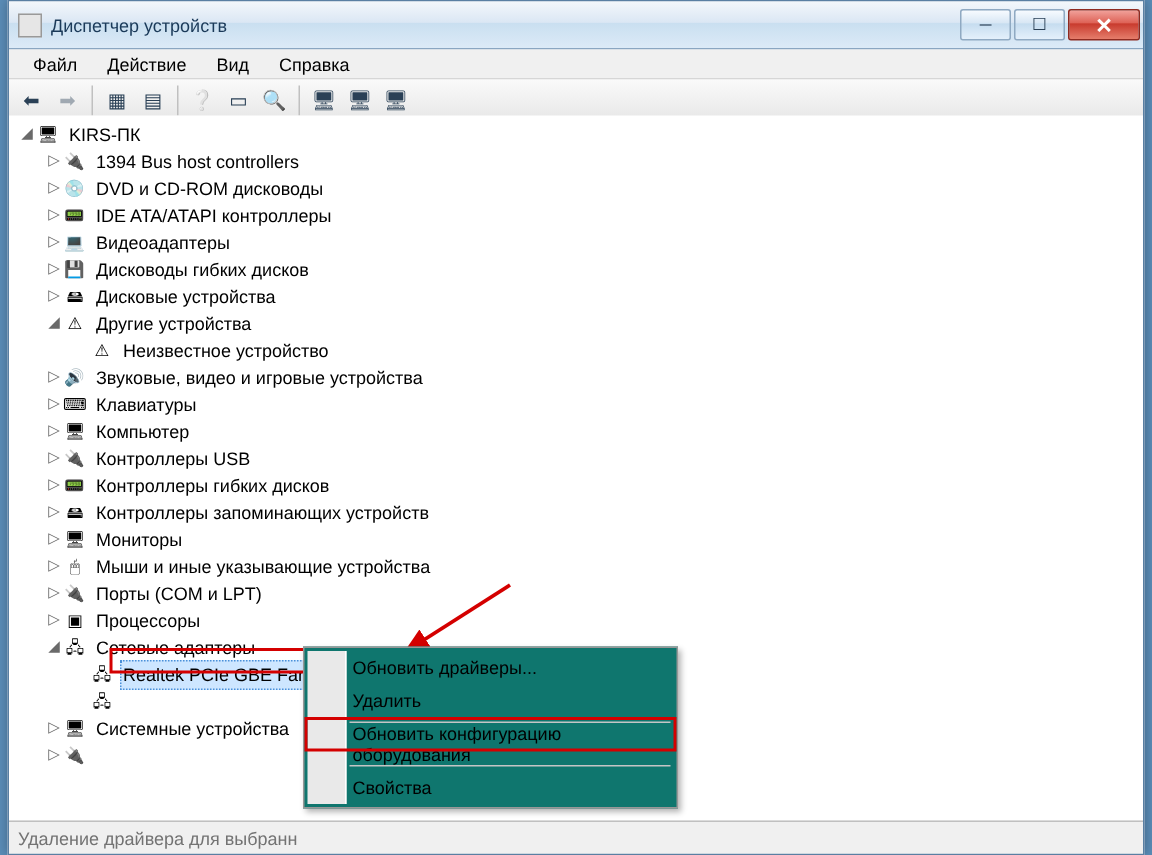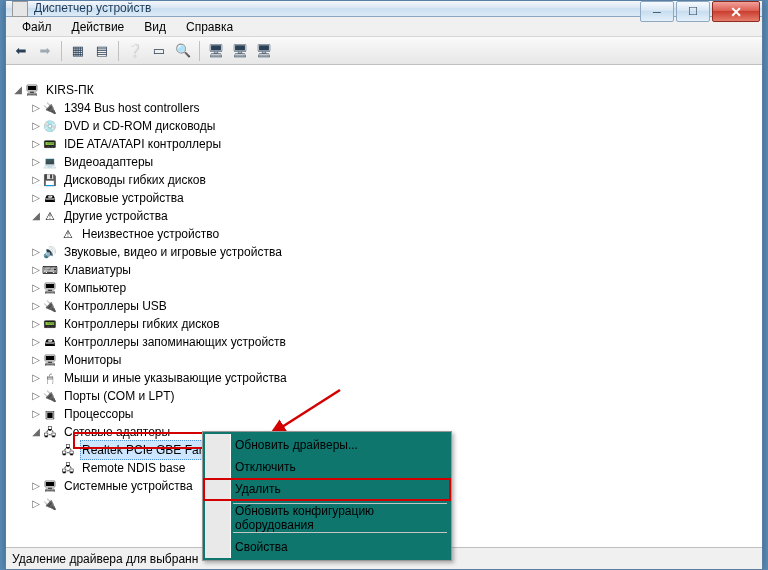--- a/index.html
+++ b/index.html
@@ -1,37 +1,37 @@
 <!DOCTYPE html>
 <html><head>
 <meta charset="utf-8">
 <style>
 *{margin:0;padding:0;box-sizing:border-box;font-family:"Segoe UI",Tahoma,sans-serif;font-size:12px;-webkit-user-select:none;user-select:none}
 body{background:#5b8db8;width:768px;height:570px;overflow:hidden;position:relative}
 .win{position:absolute;left:5px;top:0;width:758px;height:570px;background:#fff;border:1px solid #5a7fa2;box-shadow:0 0 8px rgba(0,0,0,.3)}
-.titlebar{height:16px;background:linear-gradient(#f3f7fb,#dbe7f4 45%,#c9dff0 46%,#dceaf7);display:flex;padding-left:6px;border-bottom:1px solid #8aa6c1}
+.titlebar{height:32px;background:linear-gradient(#f3f7fb,#dbe7f4 45%,#c9dff0 46%,#dceaf7);display:flex;align-items:center;padding-left:6px;border-bottom:1px solid #8aa6c1}
 .titlebar .icon{width:16px;height:16px;background:#e6e6e6;border:1px solid #999;margin-right:6px}
 .titlebar .title{color:#1b3a59}
 .winbtns{margin-left:auto;display:flex}
 .winbtn{width:34px;height:21px;margin-right:2px;border:1px solid #8fa9c2;border-radius:2px;background:linear-gradient(#f7fbff,#d7e6f4 45%,#c5dcef 46%,#e4f0fb);display:flex;align-items:center;justify-content:center;font-size:11px;color:#2a4056}
 .winbtn.close{width:48px;background:linear-gradient(#f1a19a,#dd6054 45%,#c83a2d 46%,#e57d6b);color:#fff;border-color:#8f2a20;font-size:14px;font-weight:bold}
 .menubar{height:20px;background:#f0f0f0;display:flex;align-items:flex-end;padding-left:6px;border-bottom:1px solid #d6d6d6}
 .menuitem{padding:2px 10px}
 .toolbar{height:28px;background:linear-gradient(#fafafa,#e7e7e7);display:flex;align-items:center;padding-left:4px;border-bottom:1px solid #c0c0c0;gap:2px}
 .tbtn{width:22px;height:22px;border:1px solid transparent;display:flex;align-items:center;justify-content:center;font-size:13px;color:#2a4056}
 .tbdiv{width:1px;height:20px;background:#c0c0c0;margin:0 3px}
 .content{position:absolute;top:76px;left:0;right:0;bottom:22px;background:#fff;overflow:hidden;padding:4px 0}
 .tree{font-size:12px;line-height:18px}
 .row{display:flex;align-items:center;height:18px;white-space:nowrap}
 .row .sp{display:inline-block}
 .tw{width:12px;text-align:center;color:#6a6a6a;font-size:10px}
 .nic{width:16px;height:15px;margin-right:4px;display:inline-flex;align-items:center;justify-content:center;font-size:11px}
 .lbl{padding:0 2px}
 .row.sel .lbl{background:#cde6ff;border:1px dotted #4a90d9;padding:0 1px}
-.statusbar{position:absolute;bottom:0;left:0;right:0;height:22px;background:#f0f0f0;border-top:1px solid #c0c0c0;display:flex;align-items:center;padding-left:6px;color:#000000}
+.statusbar{position:absolute;bottom:0;left:0;right:0;height:22px;background:#f0f0f0;border-top:1px solid #c0c0c0;display:flex;align-items:center;padding-left:6px;color:#737373}
 .ctxmenu{position:absolute;left:202px;top:431px;width:250px;background:#0f766e;border:1px solid #979797;box-shadow:2px 2px 4px rgba(0,0,0,.3);padding:2px}
 .ctxitem{height:22px;display:flex;align-items:center;padding-left:30px;position:relative}
 .ctxsep{height:1px;background:#c5c5c5;margin:3px 2px 3px 28px}
 .ctxgutter{position:absolute;left:2px;top:2px;bottom:2px;width:26px;background:#e9e9e9;border-right:1px solid #fff}
 .redbox{position:absolute;border:2px solid #d40000;pointer-events:none}
 .arrow{position:absolute;pointer-events:none}
 svg{display:block}
 </style>
 </head>
 <body>
@@ -195,21 +195,20 @@
         <div class="row sel">
           <span class="sp" style="width:42px"></span>
           <span class="tw"></span>
           <span class="nic">🖧</span>
           <span class="lbl">Realtek PCIe GBE Family Controller</span>
         </div>
         <div class="row">
           <span class="sp" style="width:42px"></span>
           <span class="tw"></span>
           <span class="nic">🖧</span>
-          <span class="lbl">Remote NDIS base</span>
         </div>
         <div class="row">
           <span class="sp" style="width:24px"></span>
           <span class="tw">▷</span>
           <span class="nic">🖥</span>
           <span class="lbl">Системные устройства</span>
         </div>
         <div class="row">
           <span class="sp" style="width:24px"></span>
           <span class="tw">▷</span>
@@ -230,21 +229,20 @@
       <marker id="ah" markerWidth="8" markerHeight="8" refX="6" refY="3" orient="auto">
         <path d="M0,0 L7,3 L0,6 Z" fill="#d40000"></path>
       </marker>
     </defs>
   <line x1="75" y1="4" x2="6" y2="48" stroke="#d40000" stroke-width="2.5" marker-end="url(#ah)"></line>
 </svg>
 
 <div class="ctxmenu">
   <div class="ctxgutter"></div>
   <div class="ctxitem">Обновить драйверы...</div>
-  <div class="ctxitem">Отключить</div>
   <div class="ctxitem">Удалить</div>
   <div class="ctxsep"></div>
   <div class="ctxitem">Обновить конфигурацию оборудования</div>
   <div class="ctxsep"></div>
   <div class="ctxitem">Свойства</div>
 </div>
 
 <div class="redbox" style="left:203px;top:478px;width:248px;height:23px"></div>
 
 </body></html>

